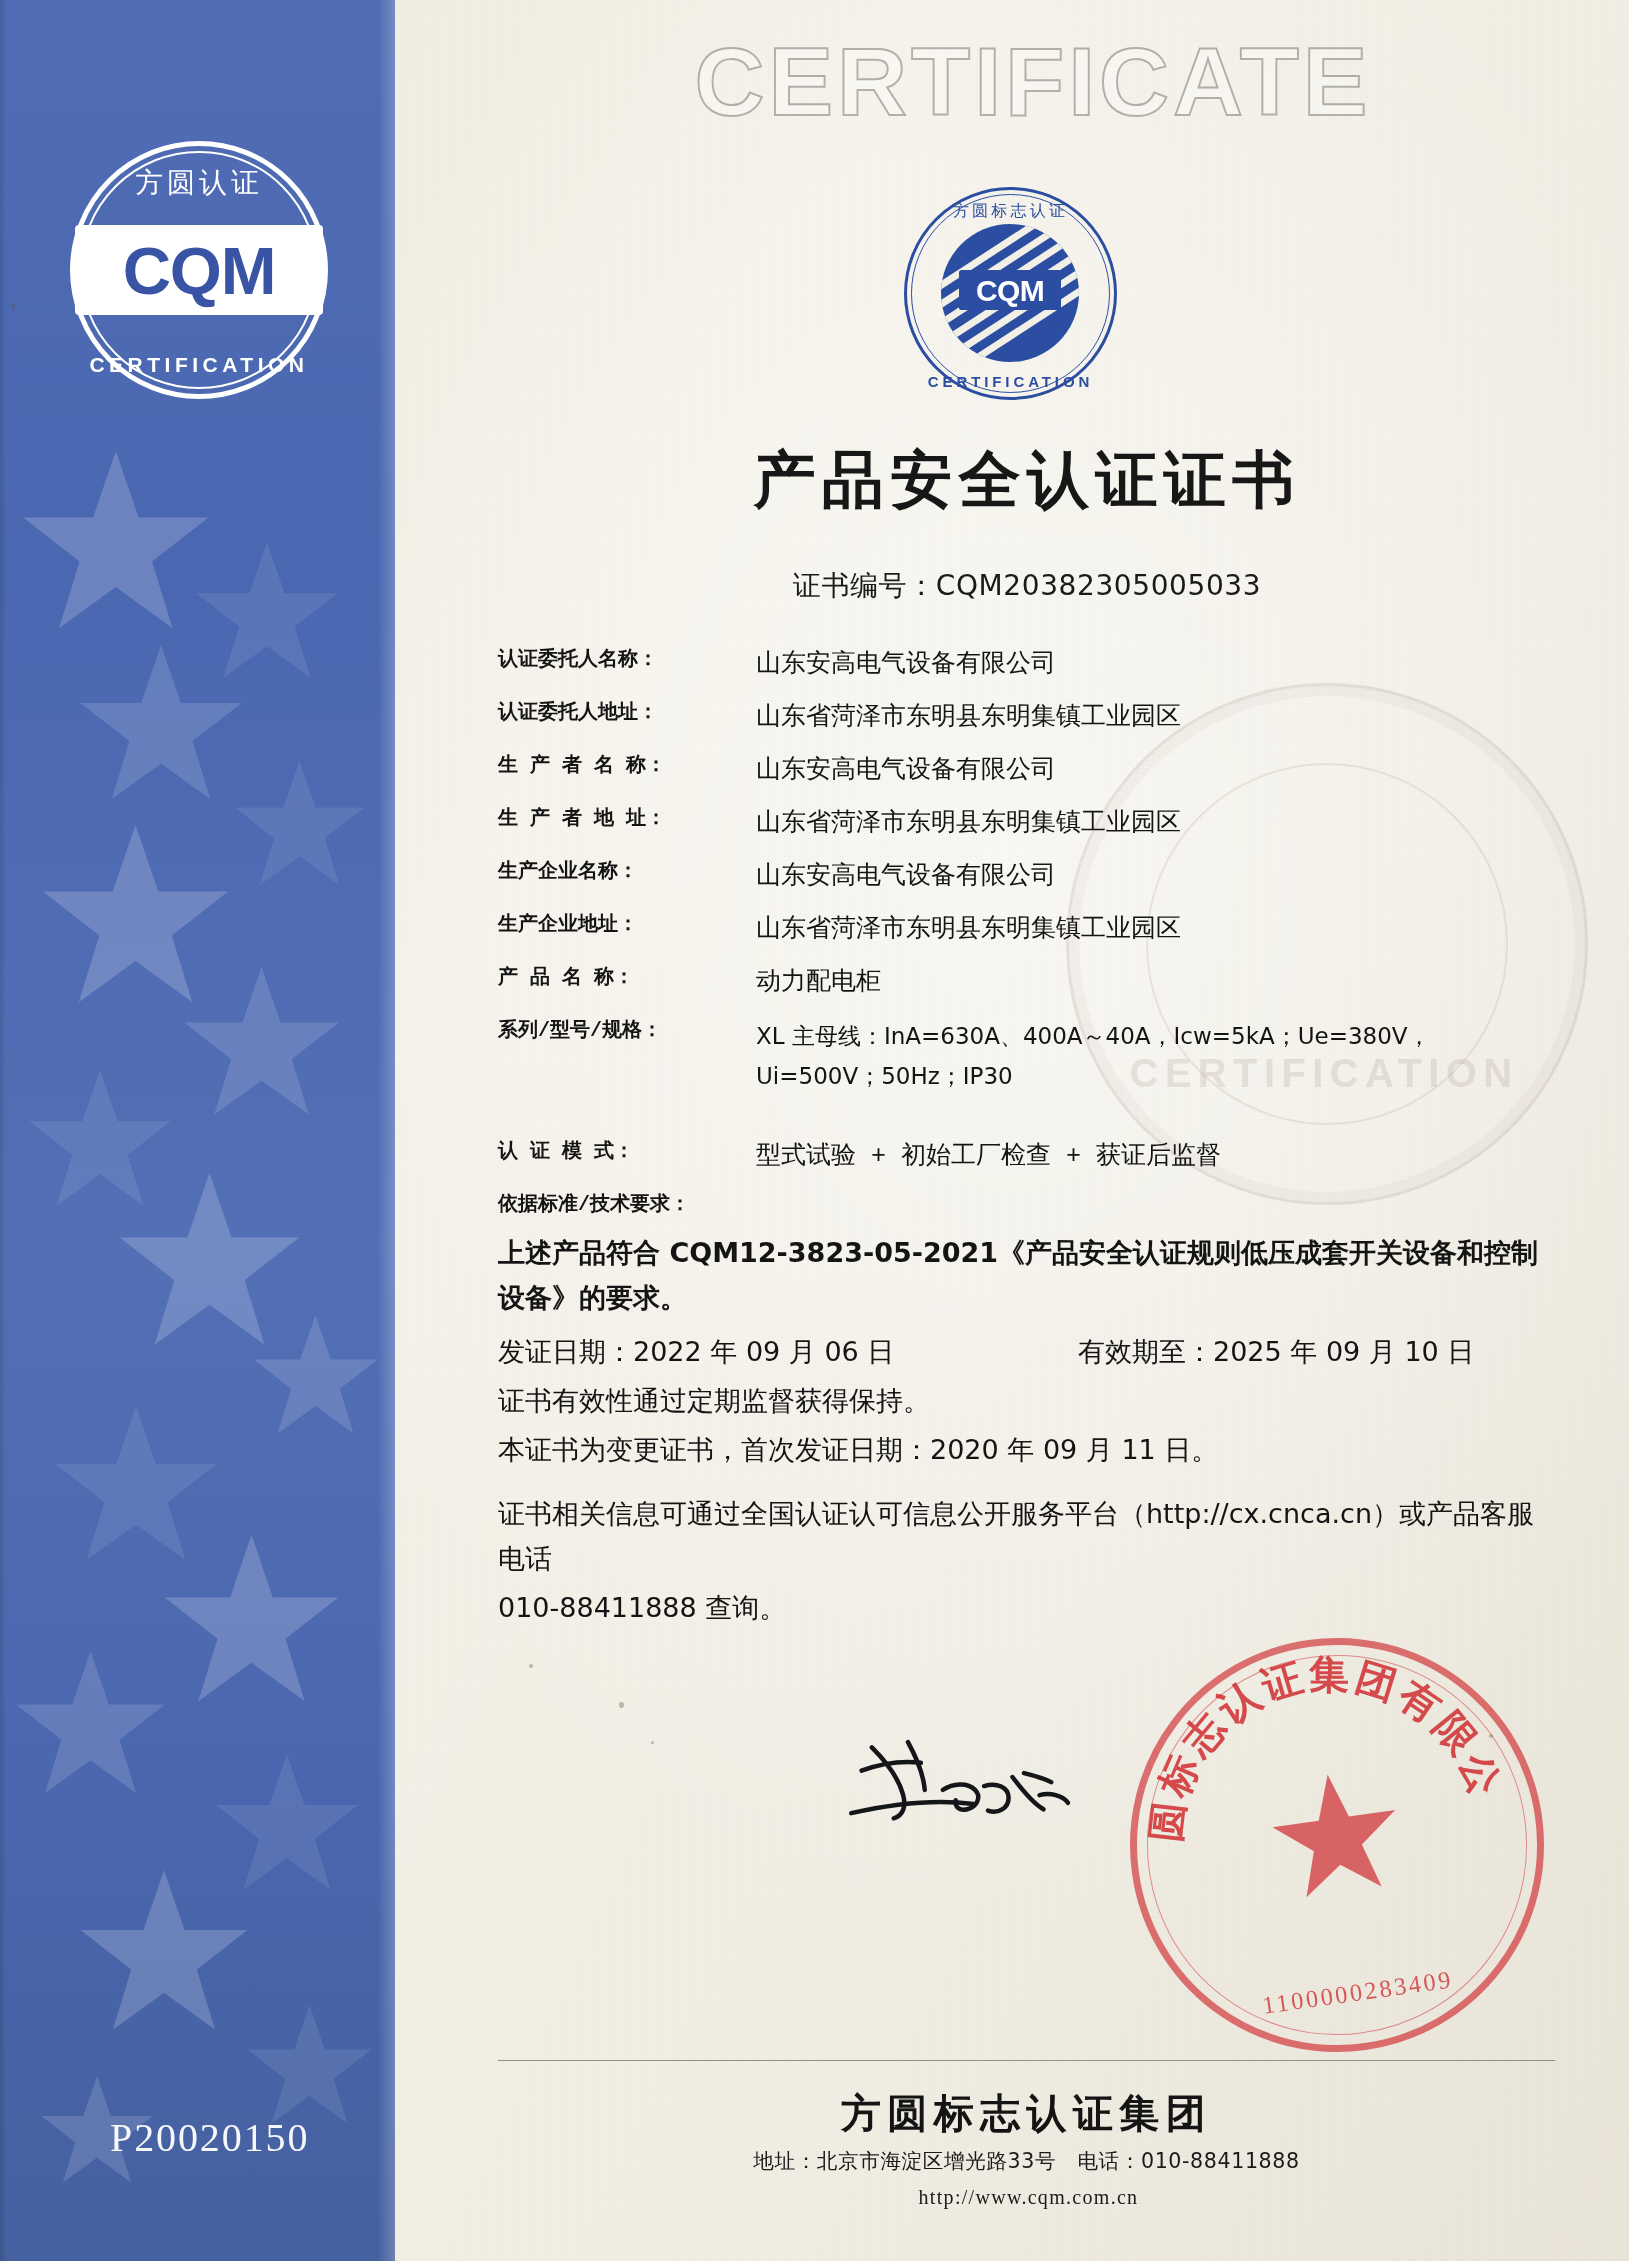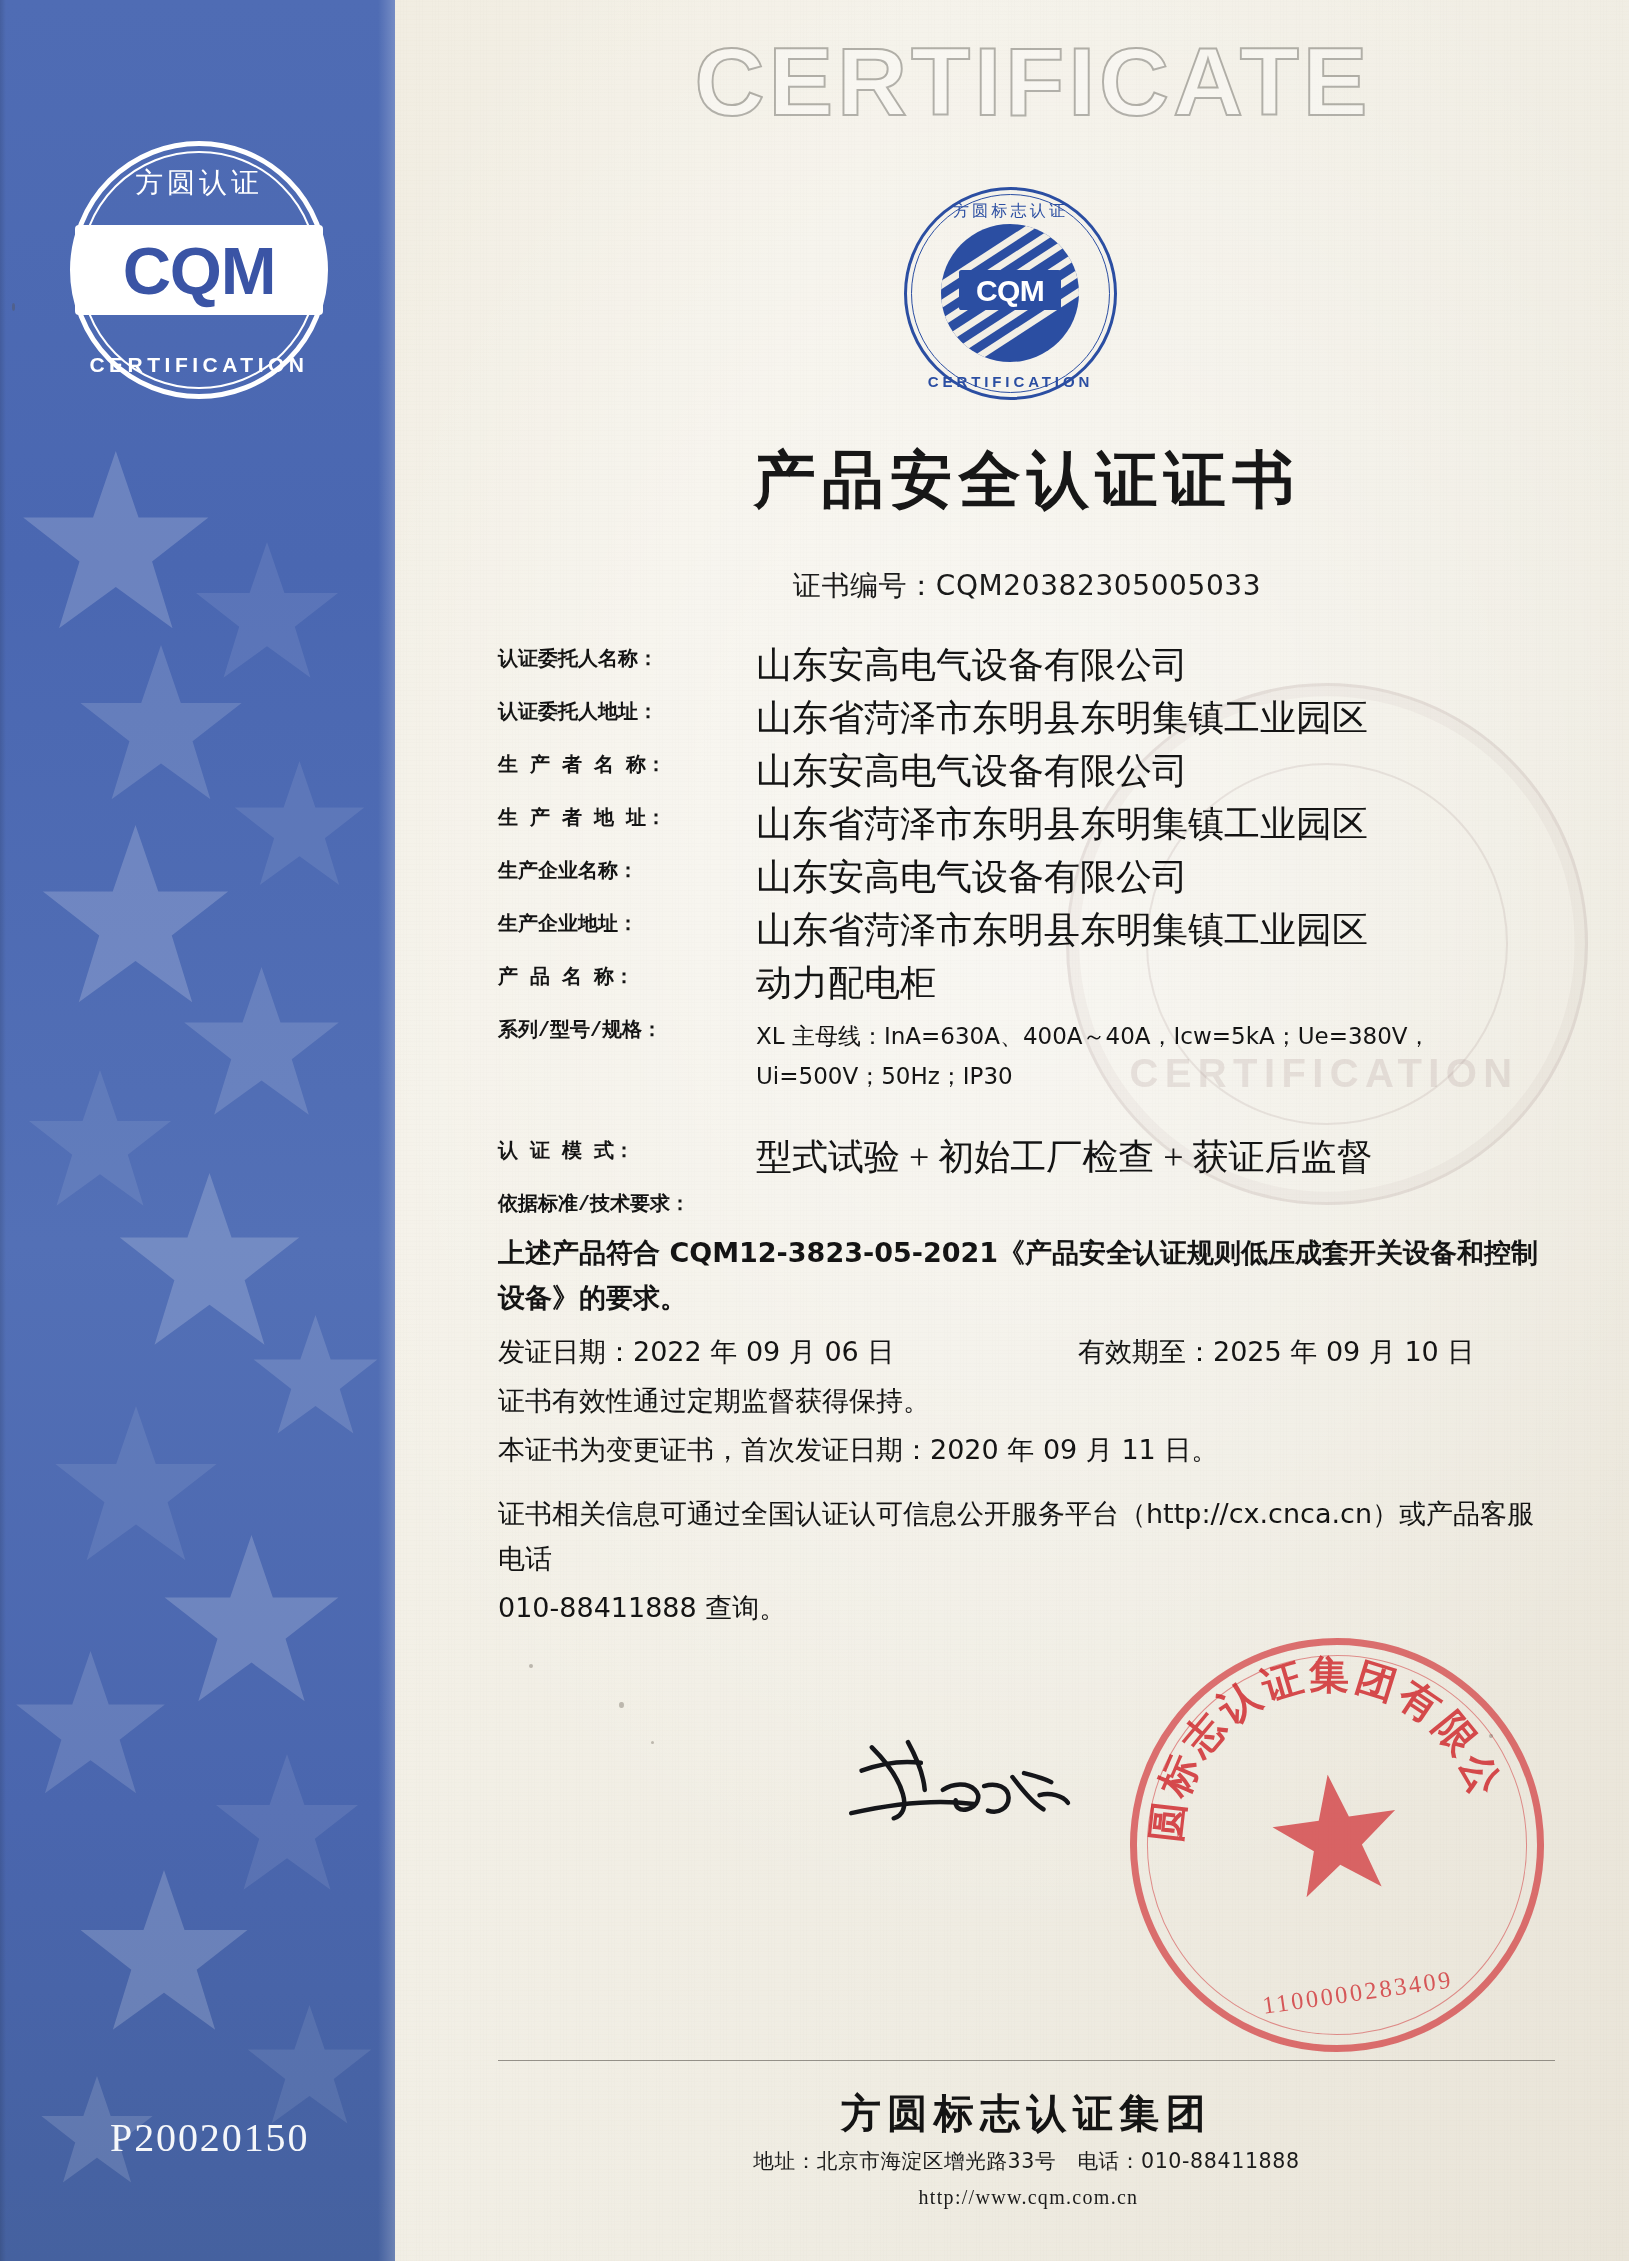--- a/index.html
+++ b/index.html
@@ -316,22 +316,22 @@
     font-family: Liberation Mono, monospace;
     font-weight: bold;
     font-size: 20px;
     color: #141414;
     letter-spacing: 0px;
     white-space: nowrap;
     text-align: justify;
   }
   .fvalue {
     flex: 1;
-    font-family: Liberation Serif, serif;
-    font-size: 36px;
+    font-family: Liberation Mono, monospace;
+    font-size: 25px;
     color: #141414;
     line-height: 40px;
   }
   .fvalue.mono-ish {
     font-family: "DejaVu Sans", sans-serif;
     font-size: 23px;
     line-height: 40px;
   }
 
   .block-gap { height: 28px; }

